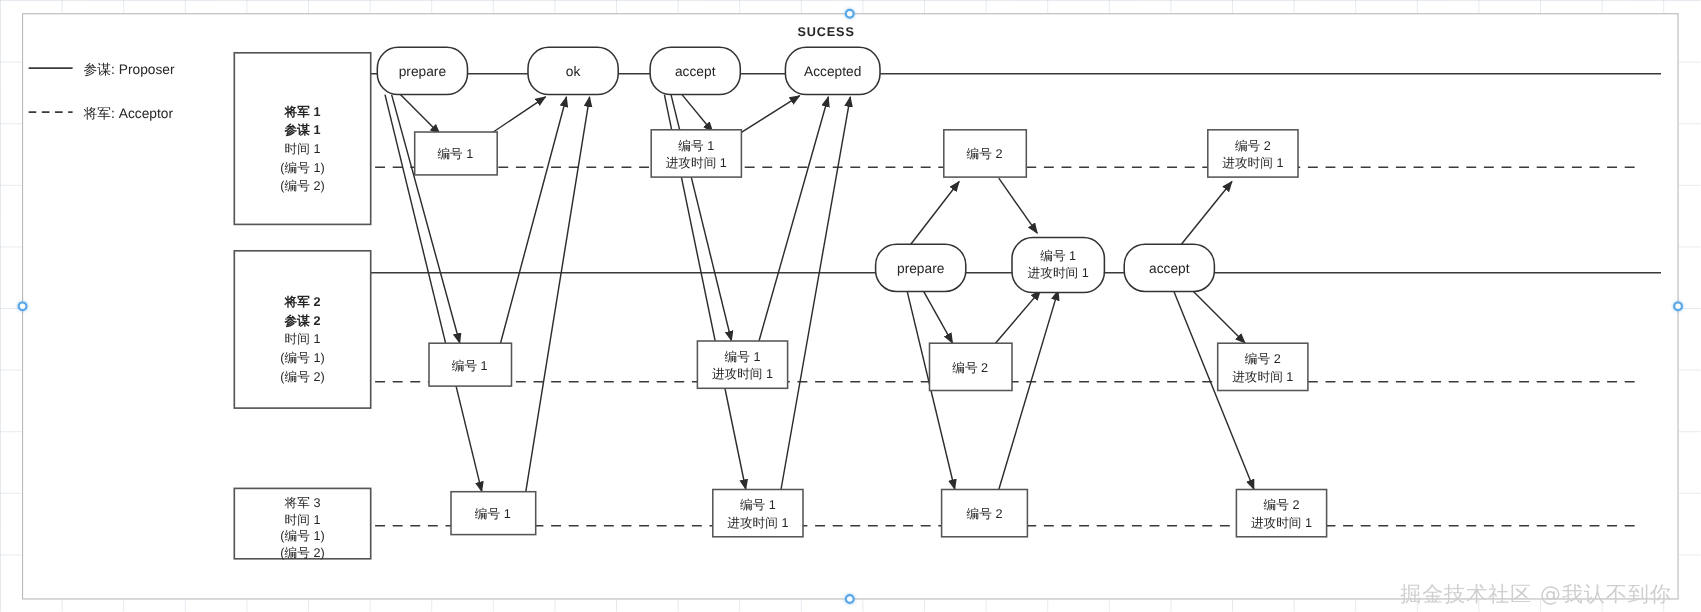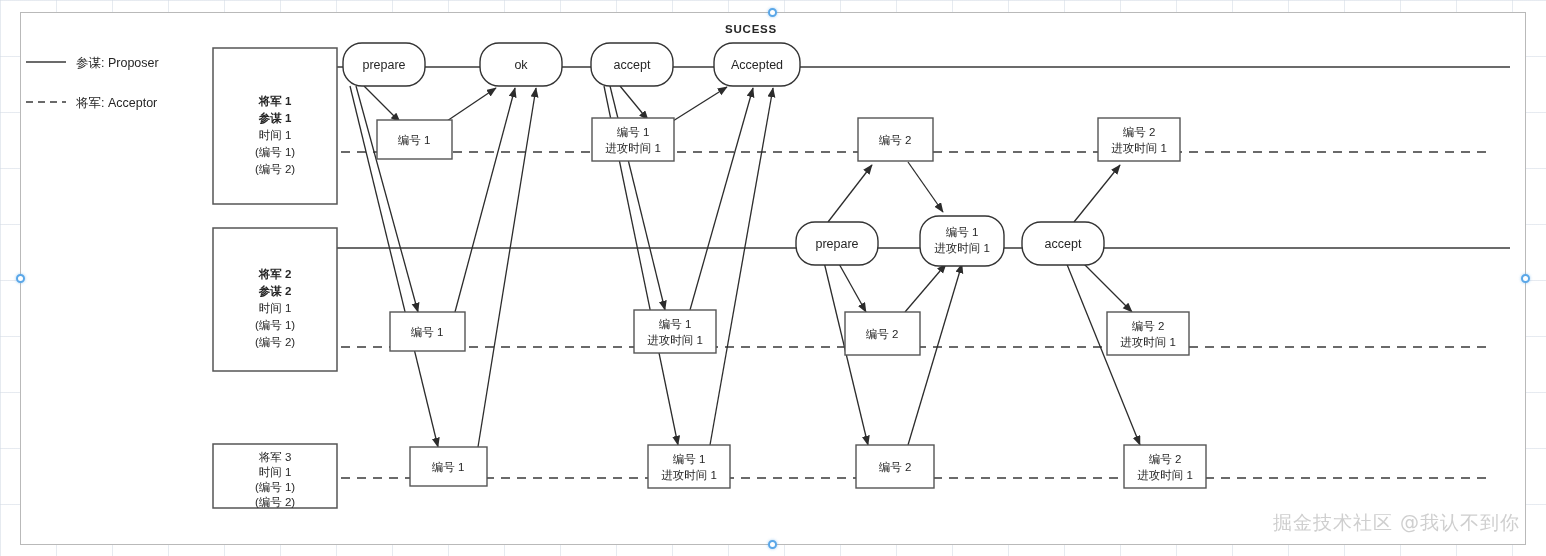--- a/index.html
+++ b/index.html
@@ -23,21 +23,21 @@
     position:absolute;left:20px;top:12px;width:1506px;height:533px;
     border:1px solid #b9b9b9;background:#ffffff;box-sizing:border-box;
   }
   svg#dia{position:absolute;left:0;top:0;width:1546px;height:556px;overflow:visible;}
   .handle{
     position:absolute;width:9px;height:9px;border-radius:50%;
     border:2px solid #5aa7e8;background:#ffffff;box-sizing:border-box;
     box-shadow:0 0 3px rgba(90,167,232,.6);
   }
   .watermark{
-    position:absolute;right:26px;bottom:20px;
+    position:absolute;right:26px;bottom:3px;
     font-size:19px;color:#cfcfcf;letter-spacing:1px;
     font-family:"DejaVu Sans",sans-serif;white-space:nowrap;
     user-select:none;
   }
   
   text{font-family:"Liberation Sans","DejaVu Sans",sans-serif;fill:#262626;}
 </style>
 </head>
 <body>
 

